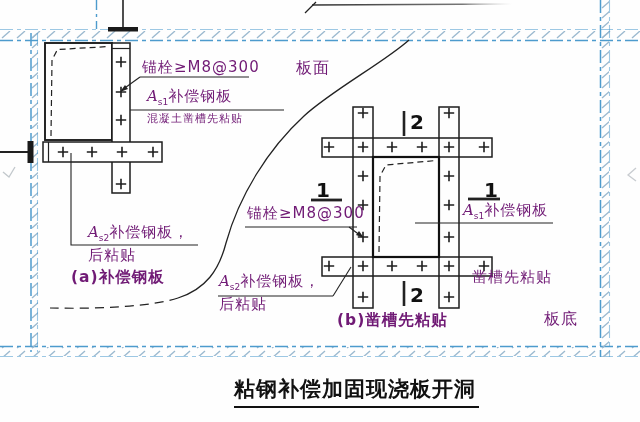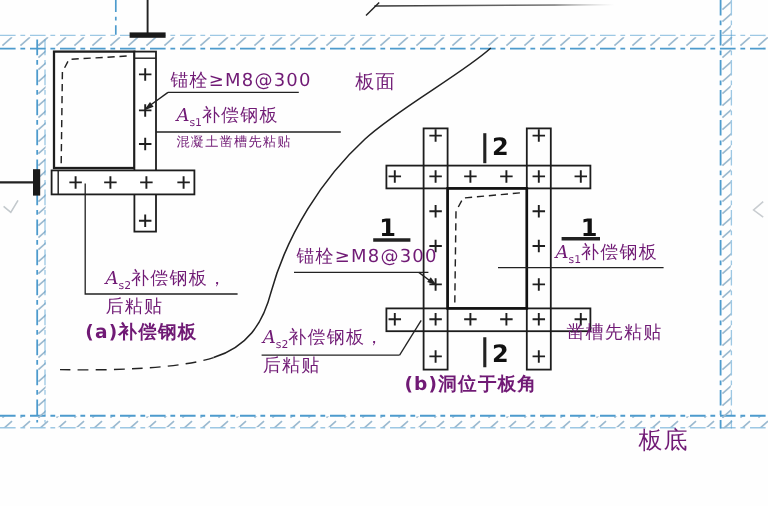--- a/index.html
+++ b/index.html
@@ -160,21 +160,21 @@
       </g>
     </g>
 
     <g opacity="0.55">
       <polyline points="3,172 9,177 15,167" fill="none" stroke="#8f9aa2" stroke-width="1.3"></polyline>
       <polyline points="636,168 628,175 636,181" fill="none" stroke="#9aa3aa" stroke-width="1.3"></polyline>
     </g>
   </svg>
 
   <div class="lbl" style="left:296px;top:60px;font-size:16px;">板面</div>
-  <div class="lbl" style="left:532px;top:311px;font-size:20px;margin-top:45px;">板底</div>
+  <div class="lbl" style="left:544px;top:311px;font-size:16px;">板底</div>
 
   <div class="lbl" style="left:142px;top:60px;font-size:15px;">锚栓≥M8@300</div>
   <div class="lbl" style="left:147px;top:89px;font-size:15px;">
     <i>A</i><sub>s1</sub><span>补偿钢板</span>
   </div>
   <div class="lbl" style="left:147px;top:113px;font-size:11px;">混凝土凿槽先粘贴</div>
   <div class="lbl" style="left:88px;top:225px;font-size:15px;">
     <i>A</i><sub>s2</sub><span>补偿钢板，</span>
   </div>
   <div class="lbl" style="left:88px;top:248px;font-size:15px;">后粘贴</div>
@@ -182,20 +182,21 @@
 
   <div class="lbl" style="left:247px;top:206px;font-size:15px;">锚栓≥M8@300</div>
   <div class="lbl" style="left:463px;top:203px;font-size:15px;">
     <i>A</i><sub>s1</sub><span>补偿钢板</span>
   </div>
   <div class="lbl" style="left:472px;top:227px;font-size:15px;margin-top:43px;">凿槽先粘贴</div>
   <div class="lbl" style="left:219px;top:274px;font-size:15px;">
     <i>A</i><sub>s2</sub><span>补偿钢板，</span>
   </div>
   <div class="lbl" style="left:219px;top:297px;font-size:15px;">后粘贴</div>
-  <div class="lbl cap" style="left:337px;top:312px;font-size:15.5px;">(b)洞位于板角</div>
+  <div class="lbl cap" style="left:337px;top:312px;font-size:15.5px;">(b)凿槽先粘贴</div>
 
   <div class="sec" style="left:410px;top:110px;">2</div>
   <div class="sec" style="left:410px;top:283px;">2</div>
   <div class="sec" style="left:316px;top:178px;">1</div>
   <div class="sec" style="left:484px;top:178px;">1</div>
 
+  <div class="title">粘钢补偿加固现浇板开洞</div>
 </div>
 
 </body></html>

